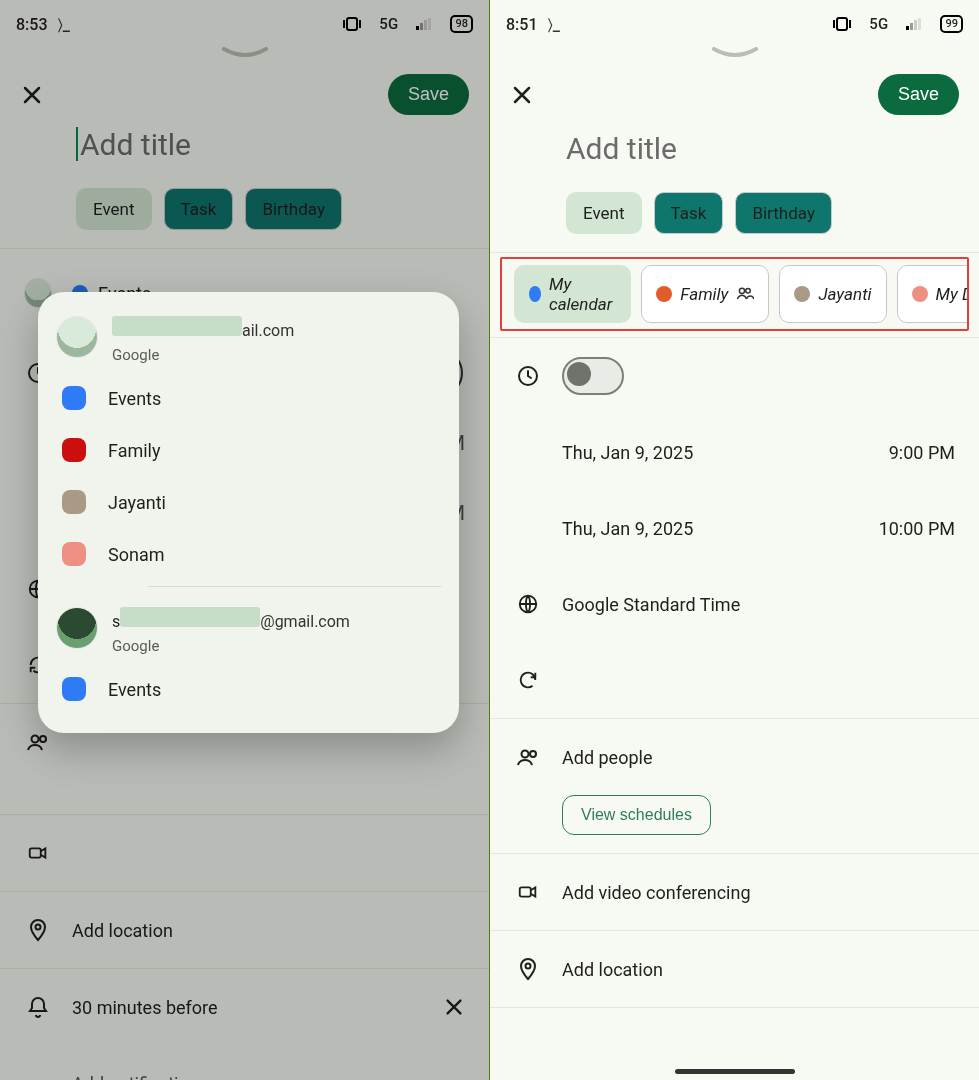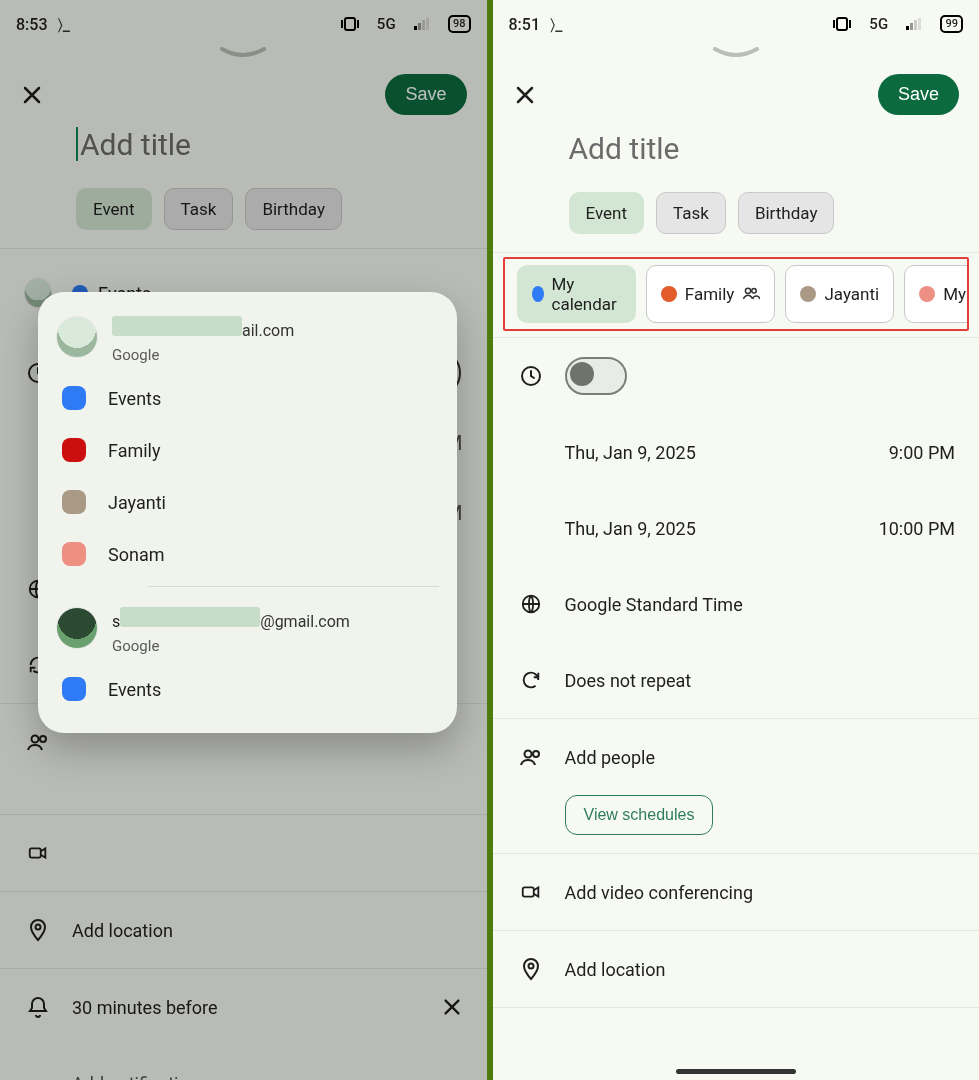--- a/index.html
+++ b/index.html
@@ -33,21 +33,21 @@
     overflow: hidden;
   }
   .half {
     width: 489.5px; height: 1080px;
     background: var(--bg);
     position: relative;
     overflow: hidden;
     flex: 1;
   }
   .half.left { width: 489px; }
-  .half.right { width: 490px; border-left: 6px solid #4d7c0f; }
+  .half.right { width: 490px; border-left: 1px solid #4d7c0f; }
 
   
   .statusbar {
     height: 36px; display: flex; align-items: center;
     justify-content: space-between;
     padding: 6px 16px 0;
     font-weight: 500;
   }
   .statusbar .sb-left { display: flex; align-items: center; gap: 10px; }
   .statusbar .sb-right { display: flex; align-items: center; gap: 18px; }
@@ -85,21 +85,21 @@
     animation: blink 1.2s steps(1) infinite;
   }
   @keyframes blink { 50% {opacity:0;} }
 
   .chips-row {
     display: flex; gap: 12px; margin: 22px 0 18px 76px;
   }
   .chip {
     border: 1px solid var(--chip-border);
     border-radius: 10px; padding: 10px 16px;
-    background: #e5e5e5; font-size: 17px;
+    background: #0f766e; font-size: 17px;
     display: inline-flex; align-items: center; gap: 8px;
   }
   .chip.selected { background: var(--light-green-pill); border-color: transparent; }
 
   .section-divider {
     height: 1px; background: var(--divider); width: 100%;
   }
 
   .row {
     display: flex; align-items: center; gap: 20px;
@@ -120,21 +120,21 @@
   .switch .thumb {
     position: absolute; left: 3px; top: 3px;
     width: 24px; height: 24px; border-radius: 50%;
     background: #6f736c;
   }
 
   .pill-xs {
     border: 1px solid var(--chip-border);
     border-radius: 10px; padding: 8px 14px;
     display:inline-flex; align-items:center; gap:8px;
-    font-size: 17px; background:#fff;
+    font-size: 17px; background:#fff;font-style:italic;
   }
   .pill-xs.active { background: var(--light-green-pill); border-color: transparent; }
 
   .cal-circle { width: 16px; height: 16px; border-radius: 50%; }
 
   .redbox-wrap {
     margin: 4px 10px 6px 10px;
     border: 2px solid var(--red-box);
     border-radius: 2px;
     padding: 6px 6px 6px 12px;
@@ -562,21 +562,20 @@
       <div class="content">Google Standard Time</div>
     </div>
 
     <div class="row">
       <div class="icon-col">
         <svg width="22" height="22" viewBox="0 0 24 24">
             <path d="M20 12a8 8 0 1 0-3 6.3" fill="none" stroke="#1f1f1f" stroke-width="2"></path>
             <path d="M20 4v5h-5" fill="none" stroke="#1f1f1f" stroke-width="2"></path>
           </svg>
       </div>
-      <div class="content">Does not repeat</div>
     </div>
 
     <div class="section-divider"></div>
 
     <div class="row">
       <div class="icon-col">
         <svg width="24" height="24" viewBox="0 0 24 24">
             <circle cx="9" cy="9" r="3.5" fill="none" stroke="#1f1f1f" stroke-width="2"></circle>
             <path d="M2 20c1-4 5-5 7-5s6 1 7 5" fill="none" stroke="#1f1f1f" stroke-width="2"></path>
             <circle cx="17" cy="9" r="3" fill="none" stroke="#1f1f1f" stroke-width="2"></circle>

